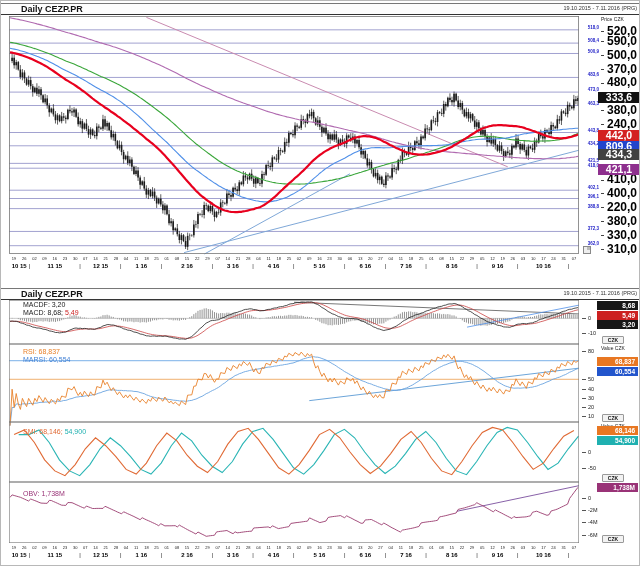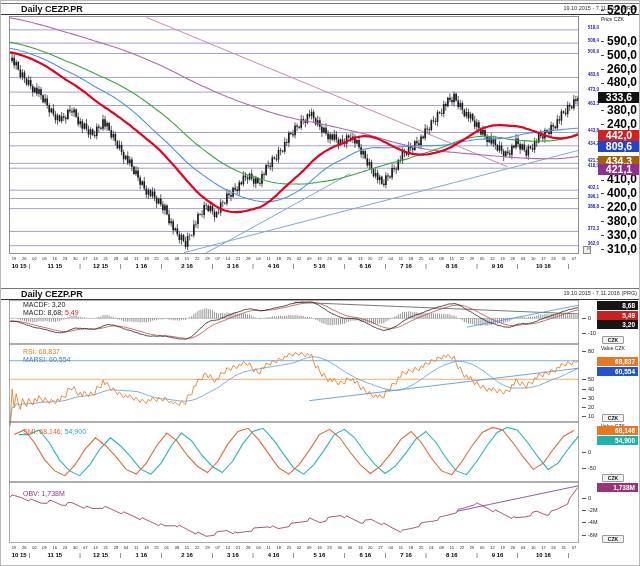--- a/index.html
+++ b/index.html
@@ -621,37 +621,37 @@
       <div class="srlab" style="top:99.5px">463,3</div>
       <div class="srlab" style="top:126.5px">443,8</div>
       <div class="srlab" style="top:139.8px">434,2</div>
       <div class="srlab" style="top:157.4px">421,5</div>
       <div class="srlab" style="top:162.2px">418,0</div>
       <div class="srlab" style="top:184.2px">402,1</div>
       <div class="srlab" style="top:192.5px">396,1</div>
       <div class="srlab" style="top:202.6px">388,8</div>
       <div class="srlab" style="top:225.4px">372,3</div>
       <div class="srlab" style="top:239.7px">362,0</div>
-      <div class="ylab" style="top:2px">520,0</div>
+      <div class="ylab" style="top:23px">520,0</div>
       <div class="ylab" style="top:32.9px">590,0</div>
       <div class="ylab" style="top:46.7px">500,0</div>
-      <div class="ylab" style="top:60.6px">260,0</div>
+      <div class="ylab" style="top:60.6px">370,0</div>
       <div class="ylab" style="top:74.4px">480,0</div>
       <div class="ylab" style="top:102.1px">380,0</div>
       <div class="ylab" style="top:115.9px">240,0</div>
       <div class="ylab" style="top:171.3px">410,0</div>
       <div class="ylab" style="top:185.1px">400,0</div>
       <div class="ylab" style="top:199.0px">220,0</div>
       <div class="ylab" style="top:212.8px">380,0</div>
       <div class="ylab" style="top:226.6px">330,0</div>
       <div class="ylab" style="top:240.5px">310,0</div>
       <div class="pbadge" style="top:91.4px;background:#111111">333,6</div>
       <div class="pbadge" style="top:128.5px;background:#d32020">442,0</div>
       <div class="pbadge" style="top:140.0px;background:#2244cc">809,6</div>
-      <div class="pbadge" style="top:155px;background:#a16207">434,3</div>
+      <div class="pbadge" style="top:148px;background:#404040">434,3</div>
       <div class="pbadge" style="top:163.0px;background:#8e2f8e">421,1</div>
     </div>
   <div id="xaxis-main">
       <div class="dlab" style="left:7.1px;top:255px">19</div>
       <div class="dlab" style="left:17.3px;top:255px">26</div>
       <div class="dlab" style="left:27.4px;top:255px">02</div>
       <div class="dlab" style="left:37.6px;top:255px">09</div>
       <div class="dlab" style="left:47.8px;top:255px">16</div>
       <div class="dlab" style="left:58.0px;top:255px">23</div>
       <div class="dlab" style="left:68.2px;top:255px">30</div>

